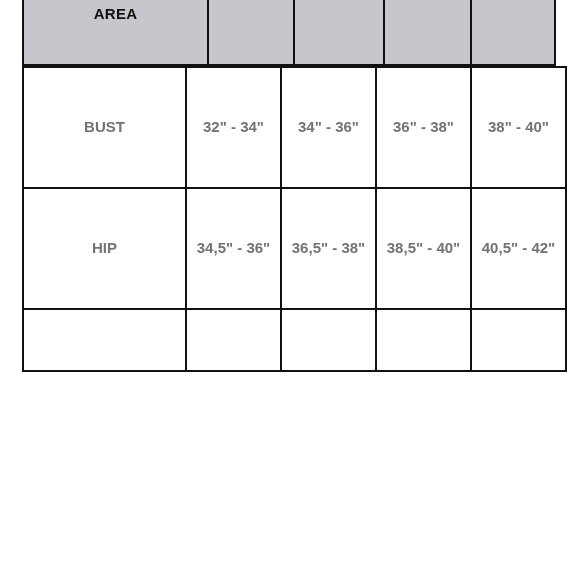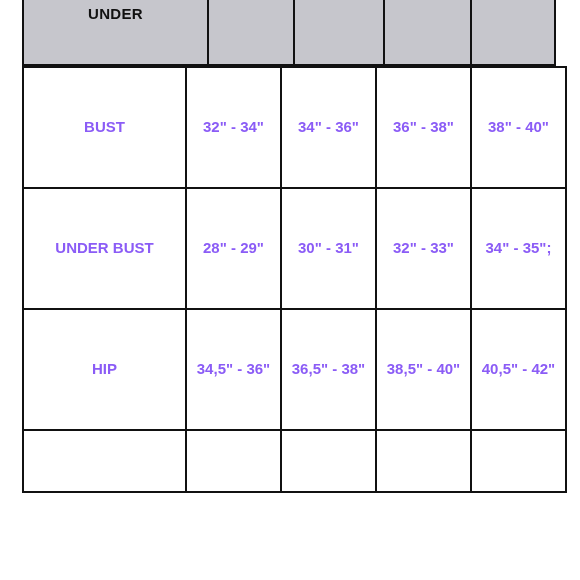--- a/index.html
+++ b/index.html
@@ -71,21 +71,21 @@
     top: 66px;
     width: 534px;
     border-collapse: collapse;
     table-layout: fixed;
   }
 
   .body-table td {
     border: 2px solid #111111;
     text-align: center;
     vertical-align: middle;
-    color: #8b5cf6;
+    color: #737373;
     font-size: 15px;
     font-weight: 700;
     line-height: 1.62;
     padding: 0;
     background: #ffffff;
   }
 
   .col-label { width: 161px; }
   .col-size  { width: 93px;  }
 
@@ -100,21 +100,21 @@
 </style>
 </head>
 <body>
 
 <div id="size-chart">
 
   <div class="header-band">
     <div class="header-cell measure">
       <span>
         <span class="line1">MEASUREMENT</span>
-        <span class="line2">UNDER</span>
+        <span class="line2">AREA</span>
       </span>
     </div>
     <div class="header-cell size-xs">XS</div>
     <div class="header-cell size-s">S</div>
     <div class="header-cell size-m">M</div>
     <div class="header-cell size-l">L</div>
   </div>
 
   <table class="body-table">
     <tbody>
@@ -129,37 +129,20 @@
           <span class="cell-text">34" - 36"</span>
         </td>
         <td class="col-size">
           <span class="cell-text">36" - 38"</span>
         </td>
         <td class="col-size">
           <span class="cell-text">38" - 40"</span>
         </td>
       </tr>
 
-      <tr class="data-row">
-        <td class="col-label">
-          <span class="cell-text">UNDER BUST</span>
-        </td>
-        <td class="col-size">
-          <span class="cell-text">28" - 29"</span>
-        </td>
-        <td class="col-size">
-          <span class="cell-text">30" - 31"</span>
-        </td>
-        <td class="col-size">
-          <span class="cell-text">32" - 33"</span>
-        </td>
-        <td class="col-size">
-          <span class="cell-text">34" - 35";</span>
-        </td>
-      </tr>
 
 
       <tr class="data-row">
         <td class="col-label">
           <span class="cell-text">HIP</span>
         </td>
         <td class="col-size">
           <span class="cell-text">34,5" - 36"</span>
         </td>
         <td class="col-size">

